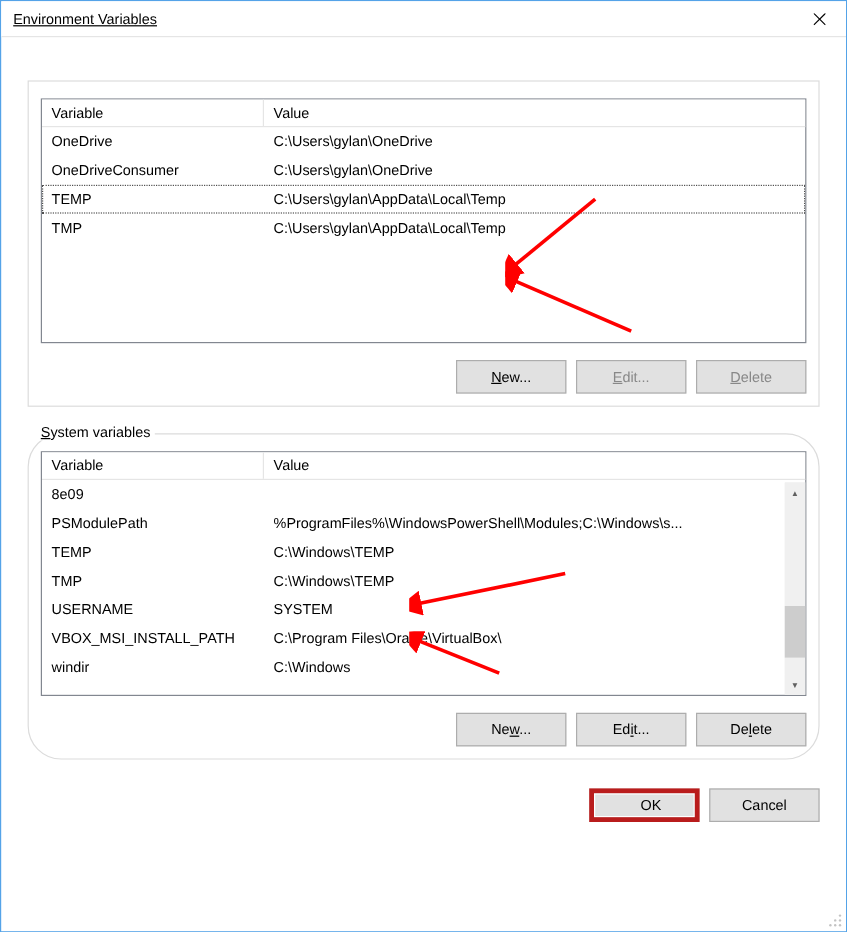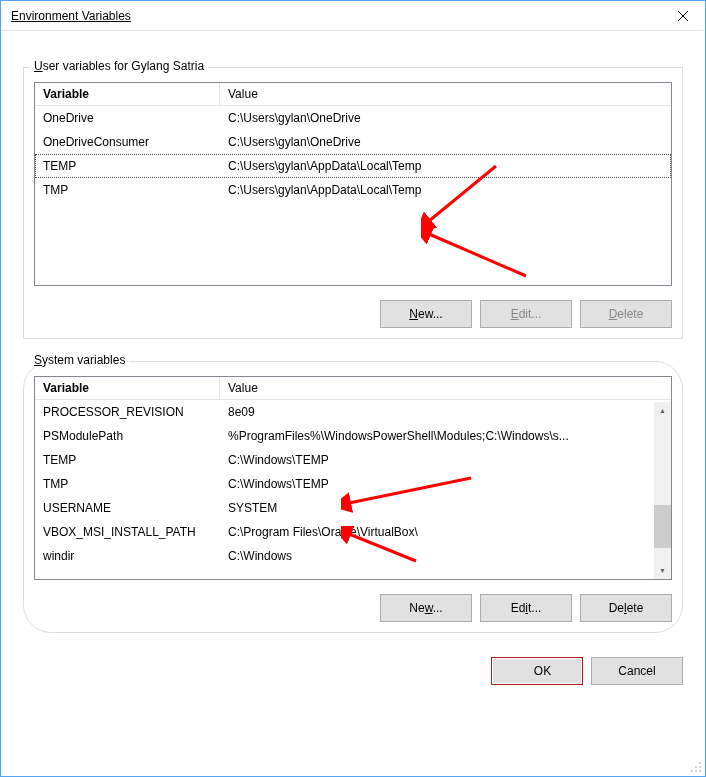--- a/index.html
+++ b/index.html
@@ -76,21 +76,21 @@
     display: flex;
     border-bottom: 1px solid #e5e5e5;
     background: #fff;
   }
   .lv-head .col {
     padding: 4px 8px;
     border-right: 1px solid #e5e5e5;
     color: #000;
   }
   .lv-head .col:last-child { border-right: none; }
-  .col-var { width: 185px; flex: none; font-weight: bold; }
+  .col-var { width: 185px; flex: none; }
   .col-val { flex: 1; }
   .lv-body {
     overflow: hidden;
     position: relative;
   }
   .lv-row {
     display: flex;
     align-items: center;
     height: 24px;
   }
@@ -143,21 +143,21 @@
     font-family: inherit;
     font-size: 12px;
     cursor: pointer;
     padding: 0;
   }
   button.win:disabled {
     color: #888;
     cursor: default;
   }
   button.win.default {
-    border: 1px solid #b91c1c;
+    border: 4px solid #b91c1c;
     box-shadow: inset 0 0 0 1px #fff;
     padding-left: 11px;
   }
 
   
   .footer {
     display: flex;
     justify-content: flex-end;
     gap: 8px;
     padding-top: 24px;
@@ -188,23 +188,20 @@
     <svg viewBox="0 0 10 10">
       <line x1="0" y1="0" x2="10" y2="10" stroke="#000" stroke-width="1"></line>
       <line x1="10" y1="0" x2="0" y2="10" stroke="#000" stroke-width="1"></line>
     </svg>
   </div>
 </div>
 
 <div class="client">
 
   <div class="group" style="margin-top:18px;">
-    <div class="group-label">
-      <span class="underline-letter">U</span><span>ser variables for Gylang Satria</span>
-    </div>
 
     <div class="listview" id="user-list" style="height:204px;">
       <div class="lv-head">
         <div class="col col-var">Variable</div>
         <div class="col col-val">Value</div>
       </div>
       <div class="lv-body" id="user-rows">
           <div class="lv-row">
             <div class="cell cell-var">OneDrive</div>
             <div class="cell cell-val">C:\Users\gylan\OneDrive</div>
@@ -242,21 +239,20 @@
       <span class="underline-letter">S</span><span>ystem variables</span>
     </div>
 
     <div class="listview" id="sys-list" style="height:204px;">
       <div class="lv-head">
         <div class="col col-var">Variable</div>
         <div class="col col-val">Value</div>
       </div>
       <div class="lv-body" id="sys-rows" style="padding-right:17px;">
           <div class="lv-row">
-            <div class="cell cell-var">PROCESSOR_REVISION</div>
             <div class="cell cell-val">8e09</div>
           </div>
           <div class="lv-row">
             <div class="cell cell-var">PSModulePath</div>
             <div class="cell cell-val">%ProgramFiles%\WindowsPowerShell\Modules;C:\Windows\s...</div>
           </div>
           <div class="lv-row">
             <div class="cell cell-var">TEMP</div>
             <div class="cell cell-val">C:\Windows\TEMP</div>
           </div>

